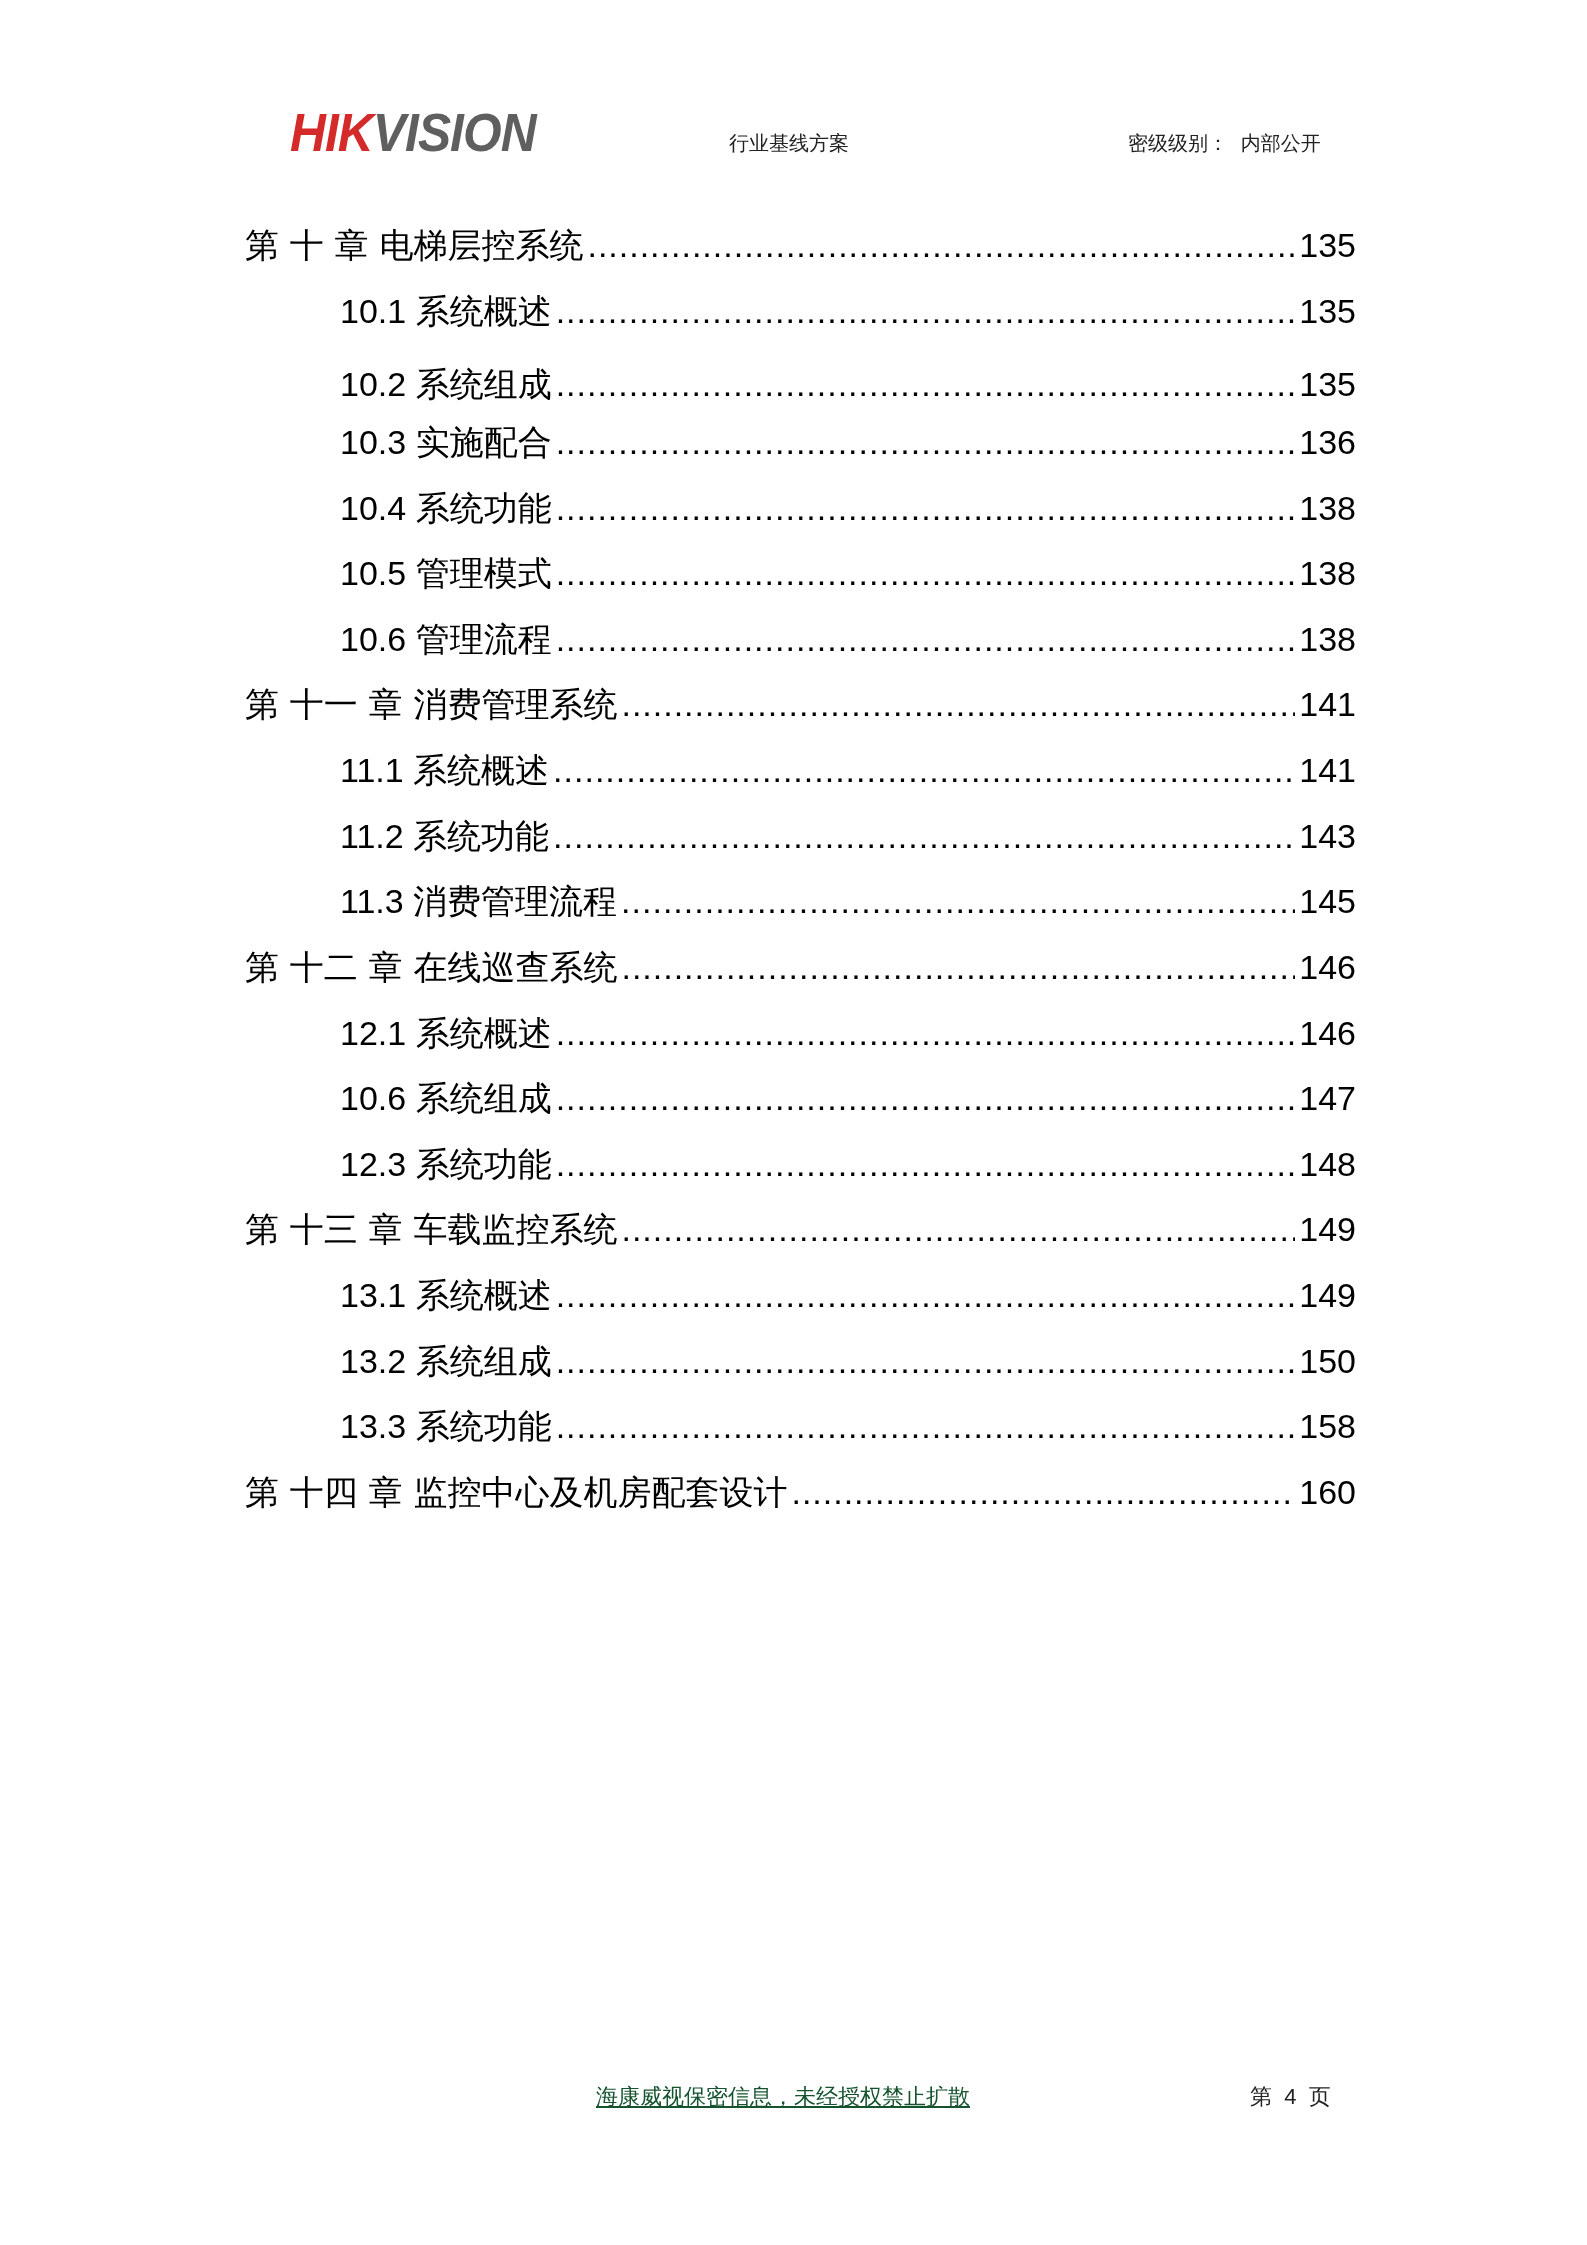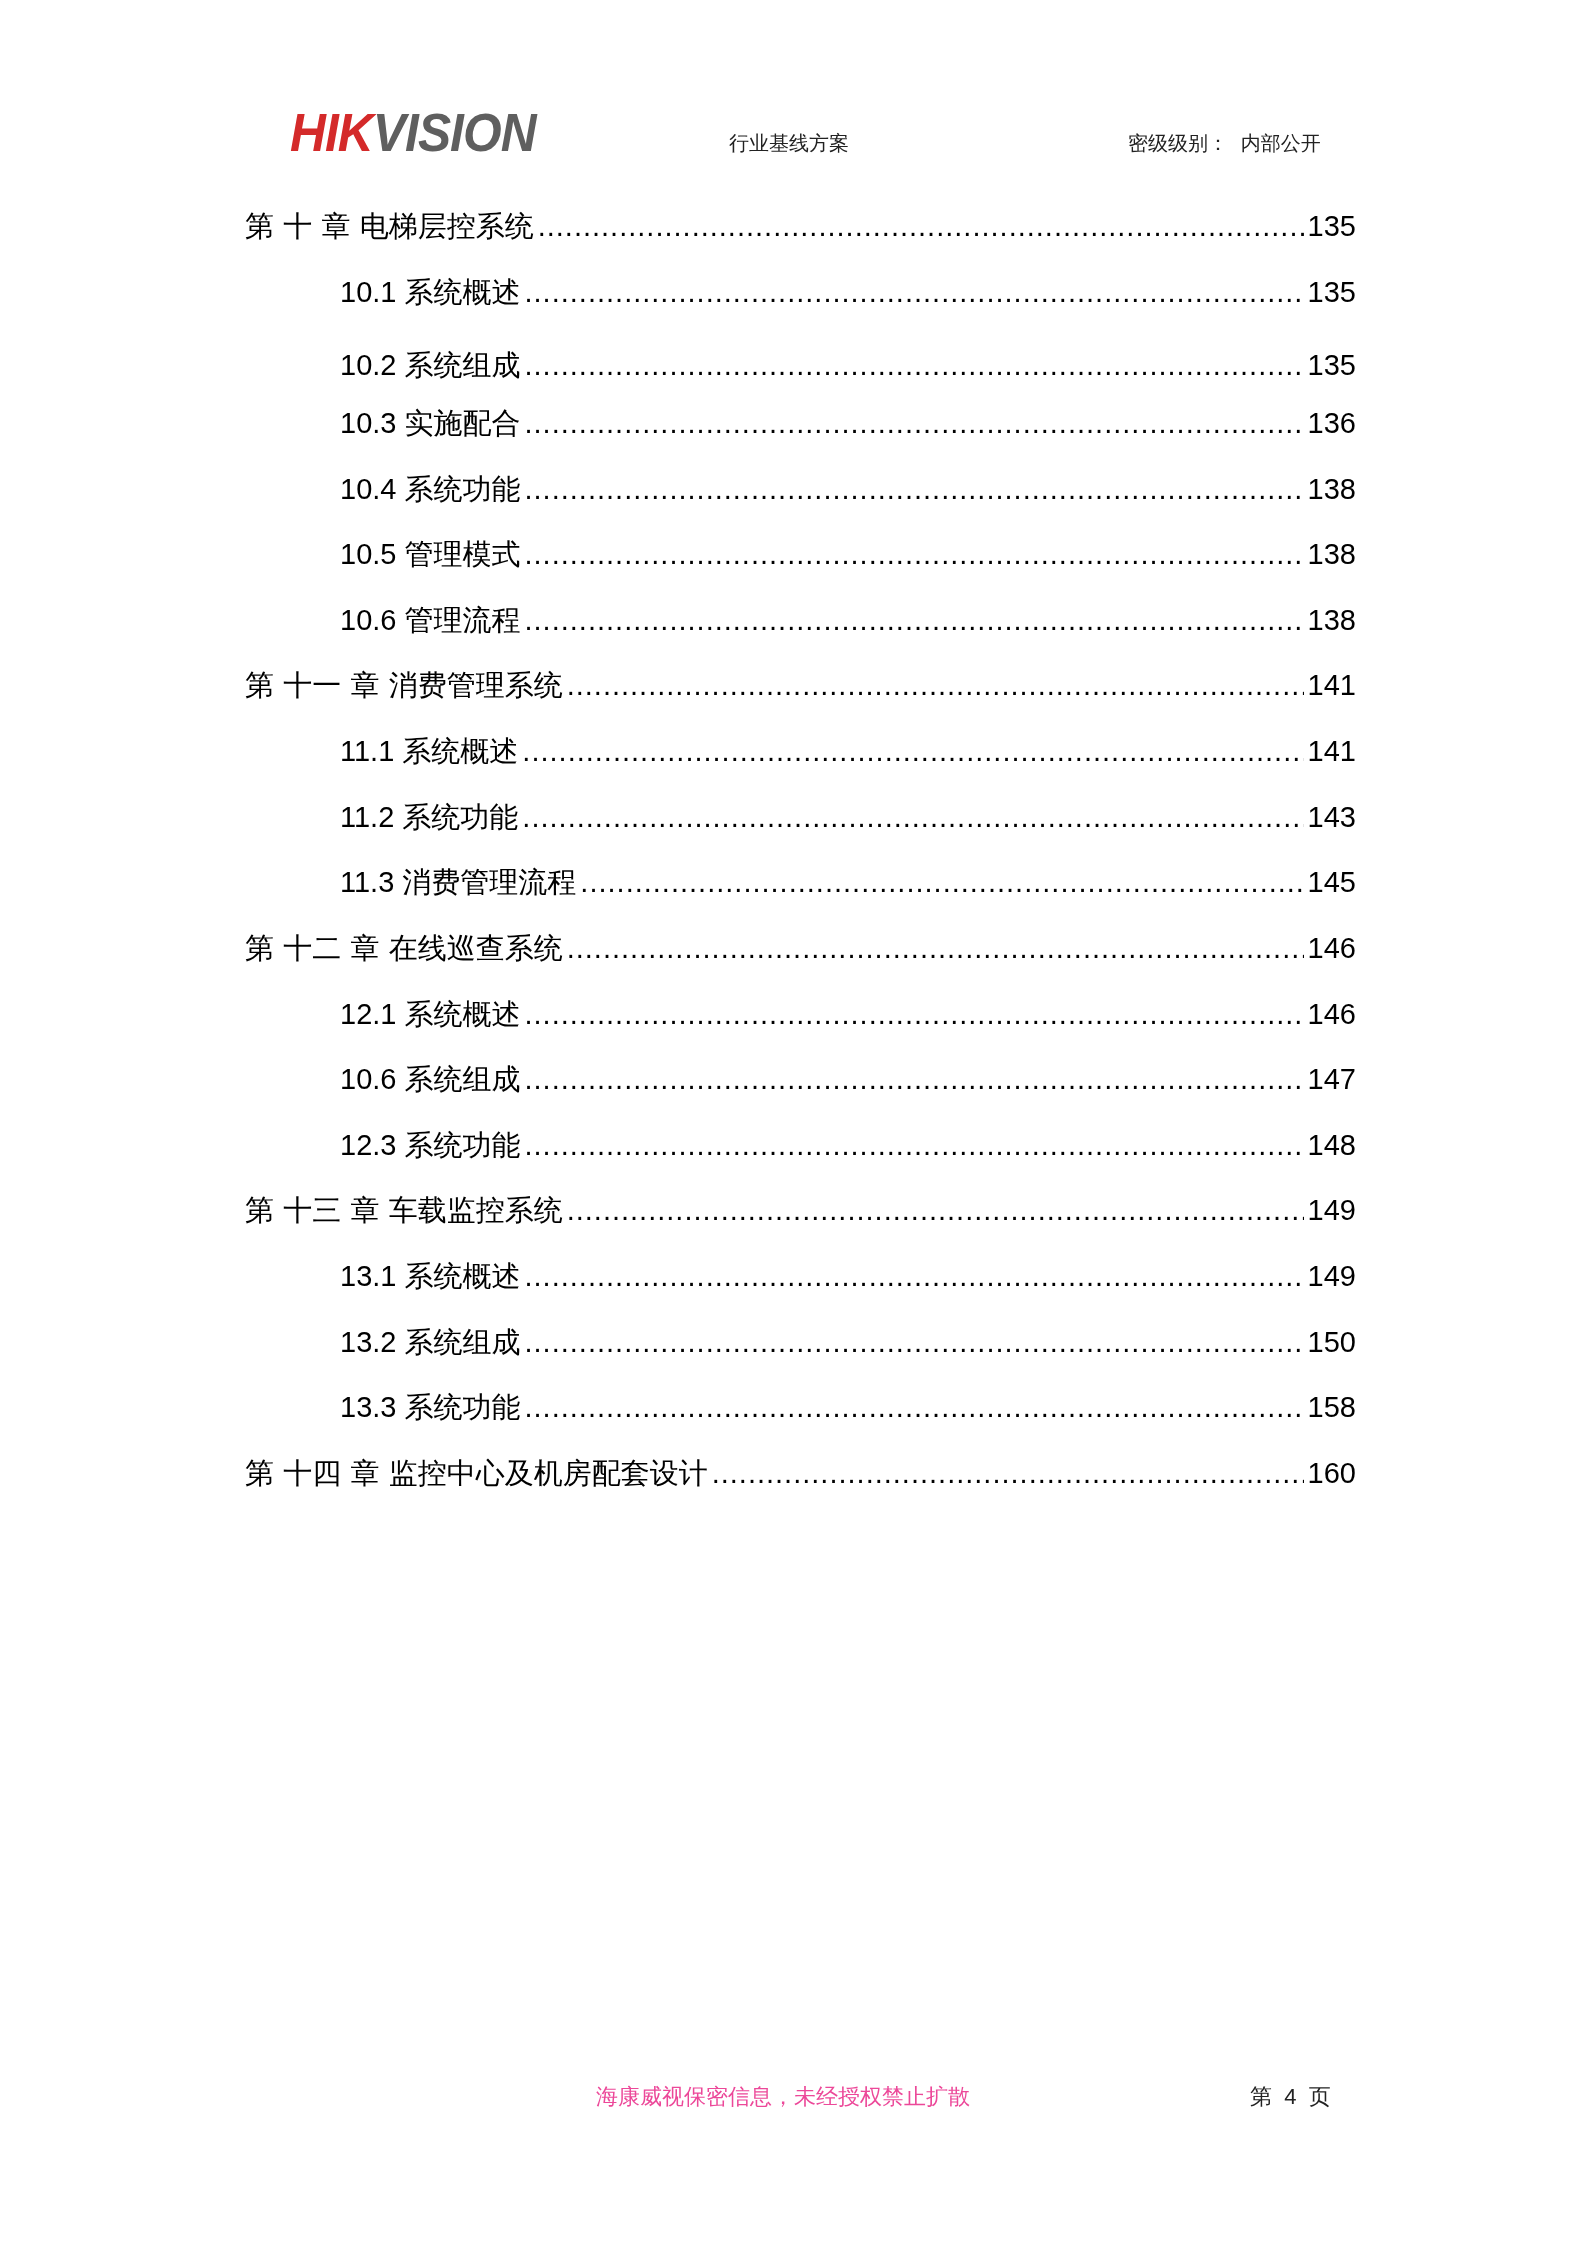--- a/index.html
+++ b/index.html
@@ -9,30 +9,30 @@
           font-family: "Liberation Sans", sans-serif; font-weight: bold; font-style: italic;
           font-size: 54px; letter-spacing: -1px; line-height: 52px; transform: scaleX(0.92); transform-origin: left; }
   .logo .hik { color: #d42a2a; }
   .logo .vision { color: #5f5f5f; }
   .hdr-title { position: absolute; left: 729px; top: 130px; font-size: 20px;
                font-family: "DejaVu Serif", "Liberation Serif", serif; color: #222; }
   .hdr-sec { position: absolute; left: 1128px; top: 130px; font-size: 20px;
              font-family: "DejaVu Serif", "Liberation Serif", serif; color: #222; white-space: pre; }
   .toc { position: absolute; left: 0; top: 0; width: 1587px; }
   .row { position: absolute; left: 245px; width: 1111px; height: 40px; display: flex;
-         align-items: flex-start; font-size: 29px; line-height: 40px; cursor: pointer; }
+         align-items: flex-start; font-size: 34px; line-height: 40px; cursor: pointer; margin-top: 19px; }
   .row.sub { left: 340px; width: 1016px; }
   .row .label { white-space: pre; font-family: "DejaVu Sans", "Liberation Sans", sans-serif; }
   .row .num { white-space: pre; font-family: "Liberation Sans", sans-serif; }
   .row .leader { flex: 1; overflow: hidden; white-space: nowrap; margin: 0 4px;
                  font-family: "Liberation Sans", sans-serif; letter-spacing: 1px; color: #000; }
   .row .leader::after { content: "........................................................................................................................................................................................................................."; }
   .row .page { font-family: "Liberation Sans", sans-serif; }
   .footer-text { position: absolute; left: 596px; top: 2082px; font-size: 22px;
-                 font-family: "DejaVu Serif", "Liberation Serif", serif; color: #ec4899; }
+                 font-family: "DejaVu Serif", "Liberation Serif", serif; color: #14532d; text-decoration: underline; }
   .footer-page { position: absolute; left: 1250px; top: 2082px; font-size: 22px;
                  font-family: Liberation Sans, sans-serif; color: #222; white-space: pre; }
 </style>
 </head>
 <body>
 
 <div class="logo">
   <span class="hik">HIK</span><span class="vision">VISION</span>
 </div>
 <div class="hdr-title">行业基线方案</div>

